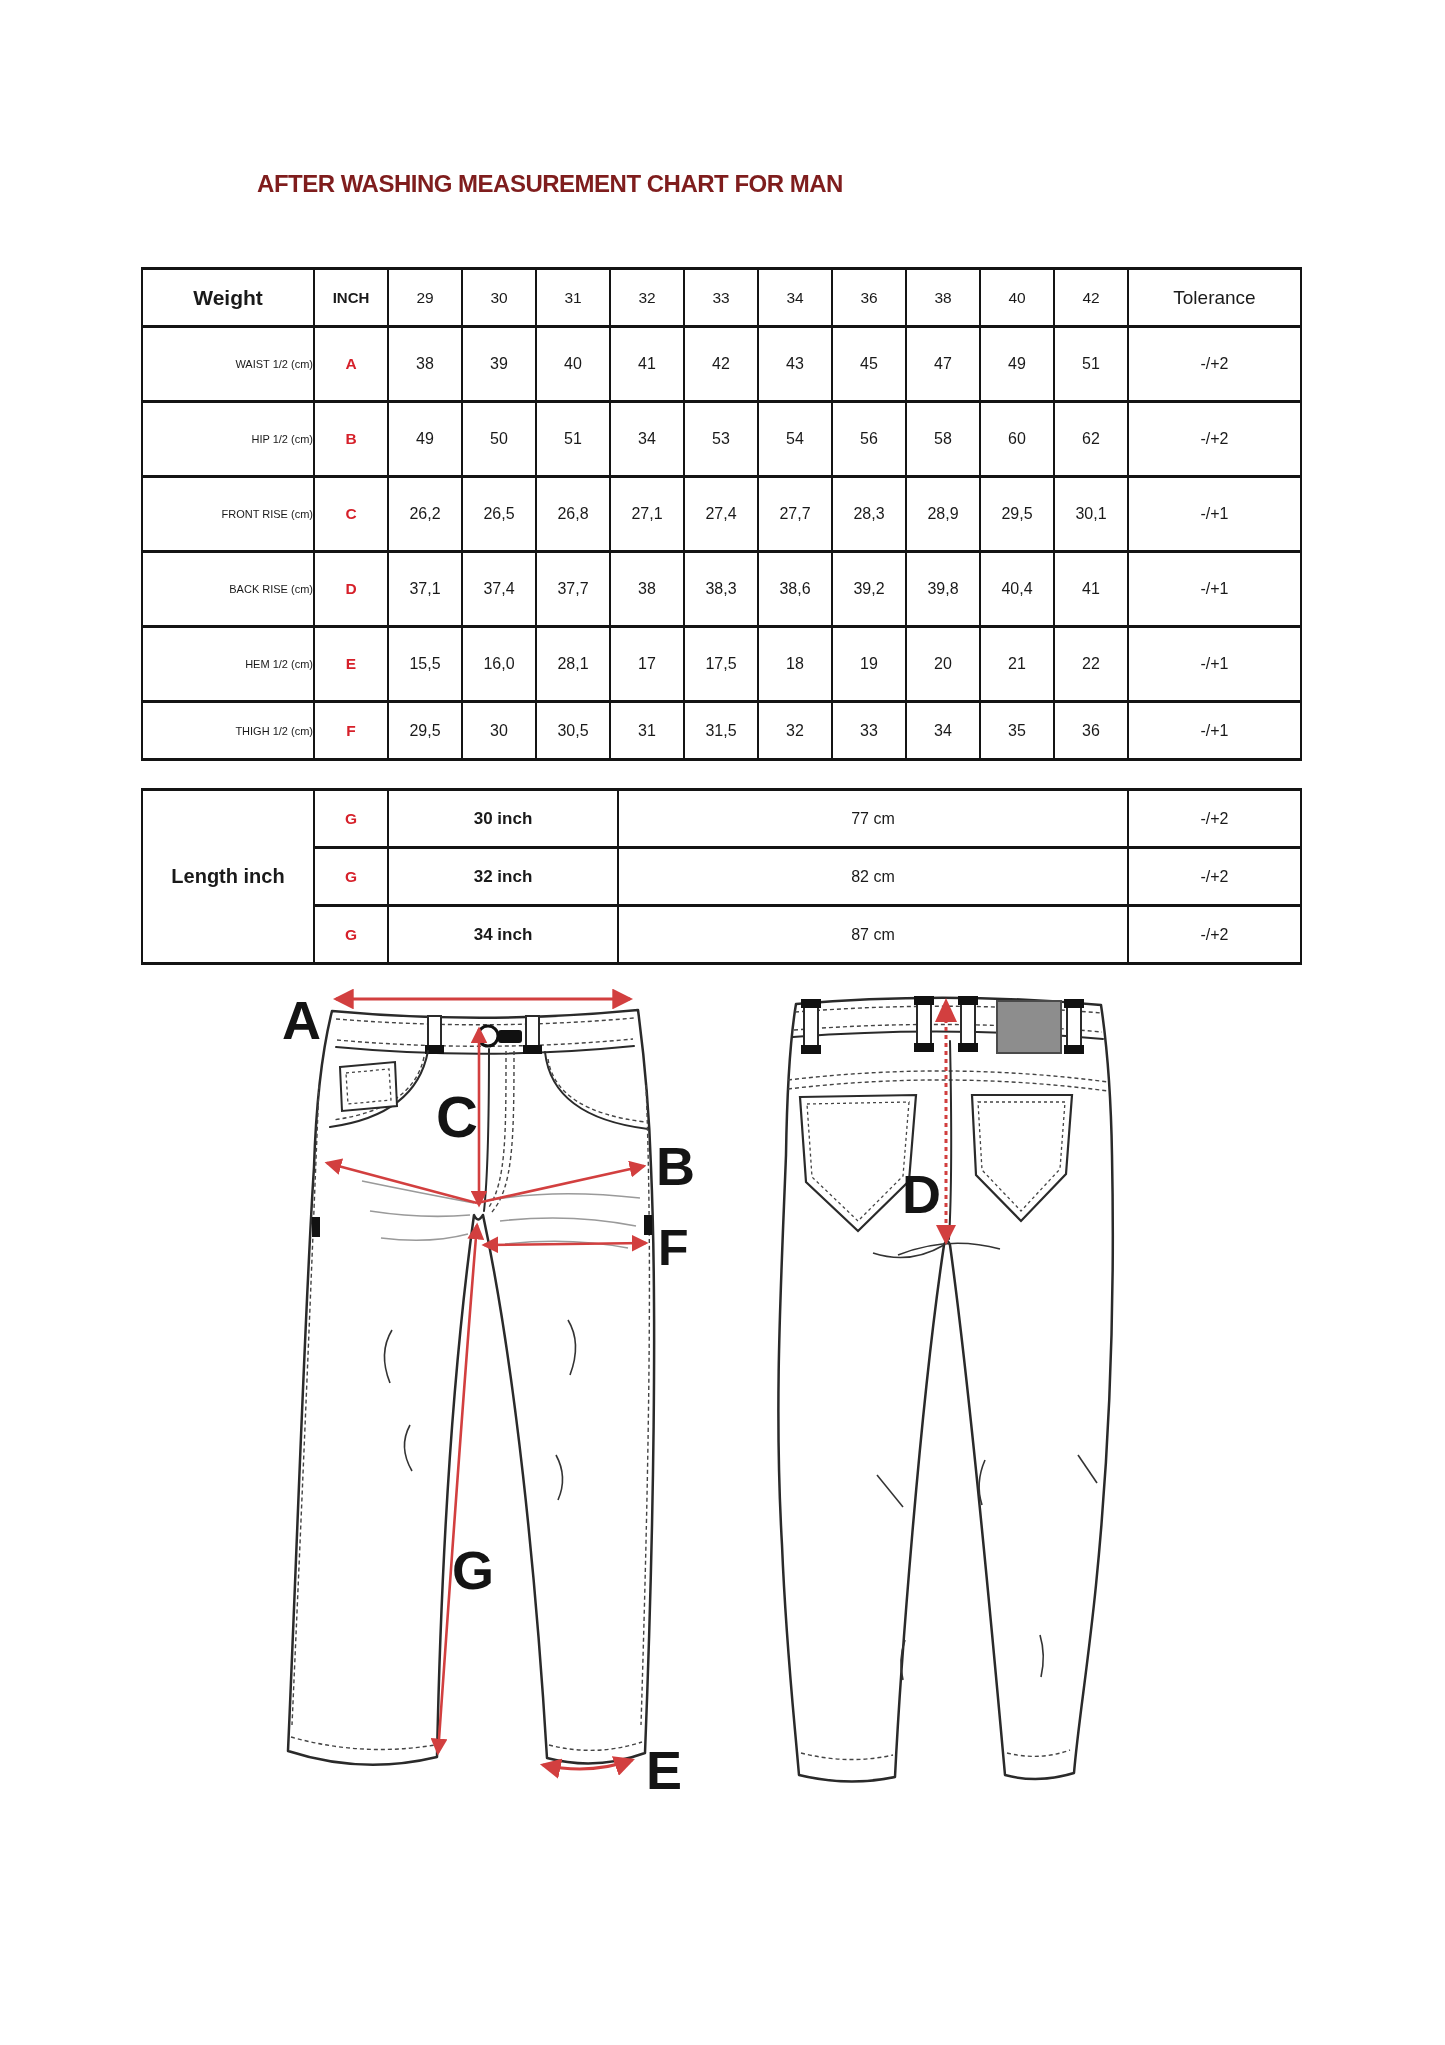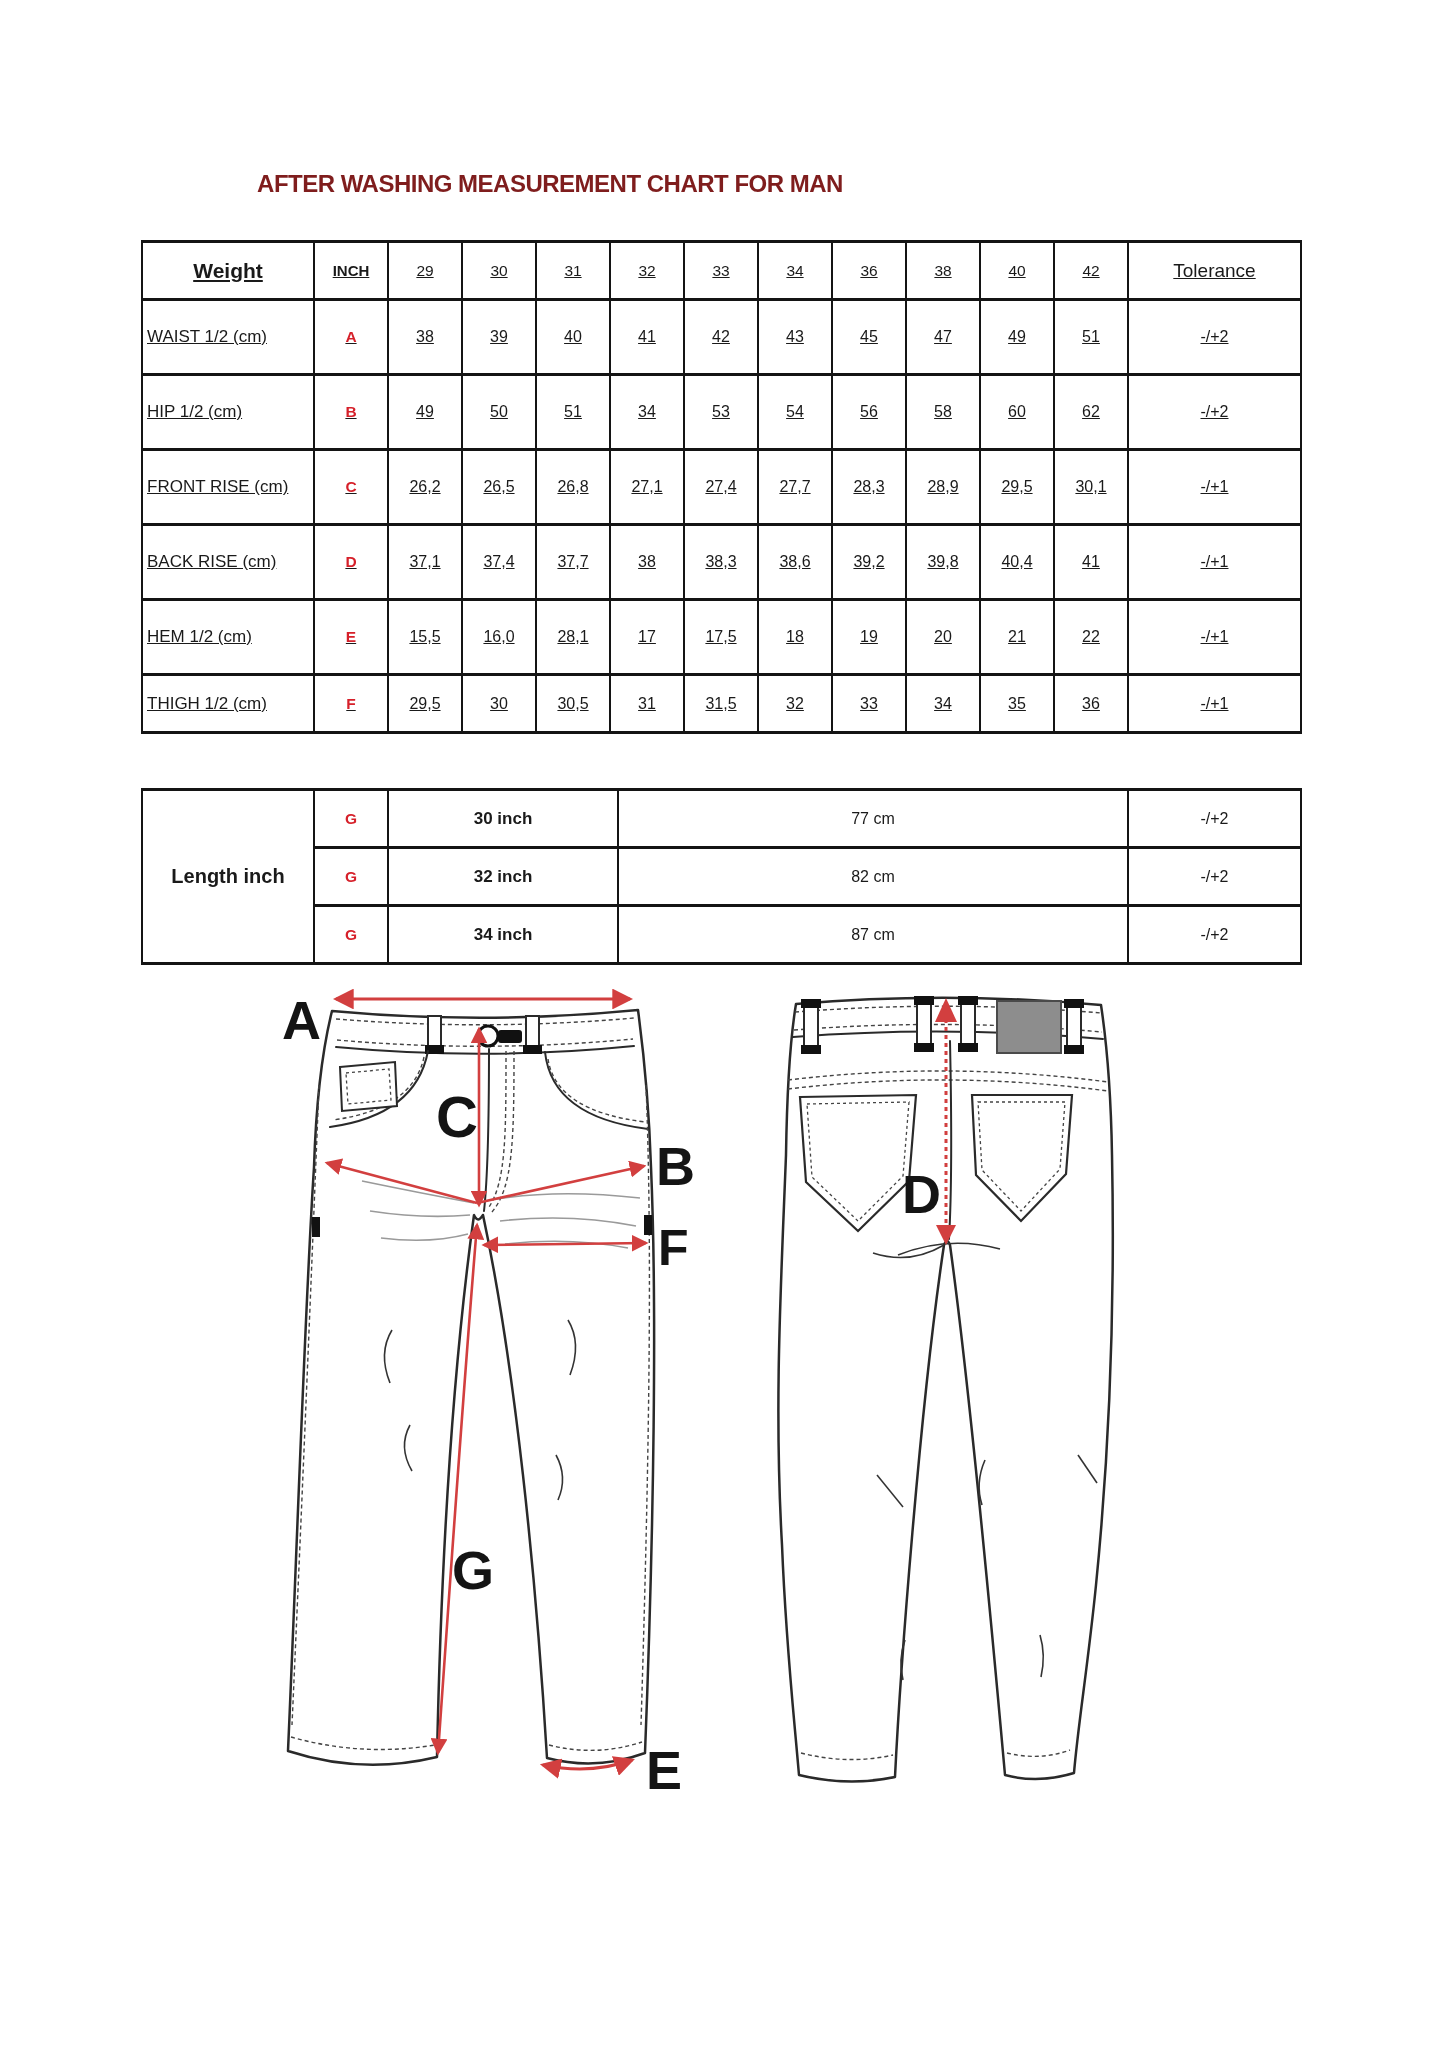--- a/index.html
+++ b/index.html
@@ -4,27 +4,27 @@
 <style>
   html,body{margin:0;padding:0;background:#fff;}
   .page{position:relative;width:1445px;height:2045px;background:#ffffff;overflow:hidden;
         font-family:"Liberation Sans",sans-serif;color:#1a1a1a;}
   .title{position:absolute;top:170px;left:0;width:1100px;text-align:center;
          font-size:24px;font-weight:bold;letter-spacing:-0.5px;color:#7f1d1d;}
   table{border-collapse:collapse;table-layout:fixed;position:absolute;background:#fff;}
   td{border-left:2px solid #141414;border-right:2px solid #141414;
      border-top:3px solid #141414;border-bottom:3px solid #141414;
      text-align:center;vertical-align:middle;padding:0;overflow:hidden;}
-  .size-table{left:141px;top:240px;width:1159px;text-decoration:underline;}
+  .size-table{left:141px;top:267px;width:1159px;}
   .len-table{left:141px;top:788px;width:1159px;}
   .hd-weight{font-size:21px;font-weight:bold;}
   .hd-inch{font-size:15px;font-weight:bold;}
   .hd-size{font-size:15.5px;}
   .hd-tol{font-size:19px;}
-  .label-cell{font-size:17px;text-align:left;padding-left:4px;}
+  .label-cell{font-size:11px;text-align:right;padding-left:12px;}
   .letter-cell{font-size:15.5px;font-weight:bold;color:#d6202a;}
   .value-cell{font-size:16px;}
   .tol-cell{font-size:16px;}
   .len-label{font-size:20px;font-weight:bold;}
   .len-inch{font-size:17px;font-weight:bold;}
   .len-cm{font-size:16px;text-align:center;}
   .diagram{position:absolute;left:0;top:985px;width:1445px;height:870px;}
   .ln{stroke:#2a2a2a;stroke-width:2;fill:none;stroke-linecap:round;}
   .ol{stroke:#2a2a2a;stroke-width:2.5;fill:#ffffff;stroke-linejoin:round;}
   .st{stroke:#444;stroke-width:1.4;stroke-dasharray:4 3;fill:none;}

